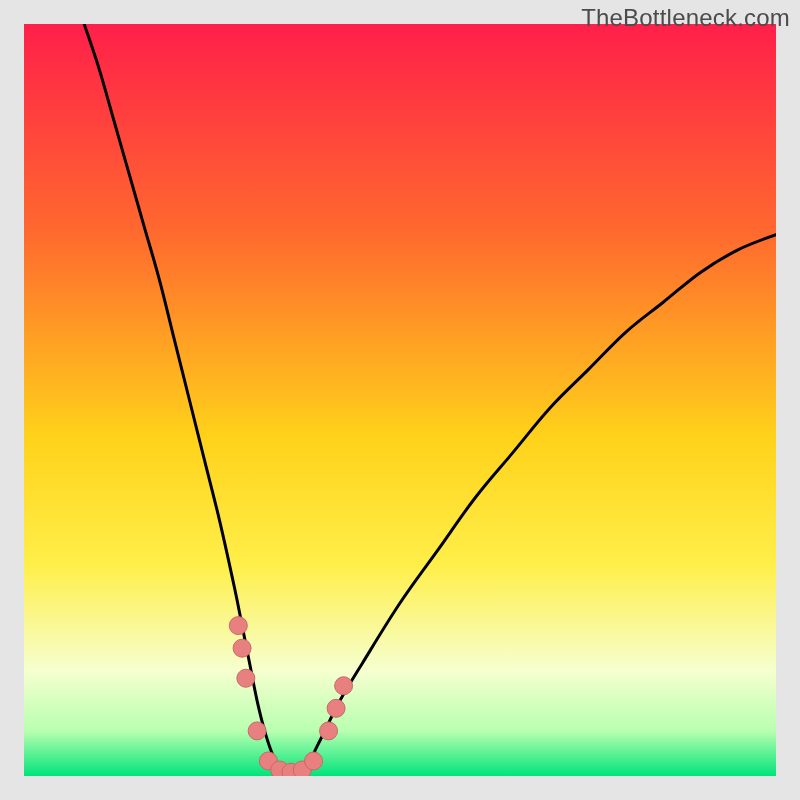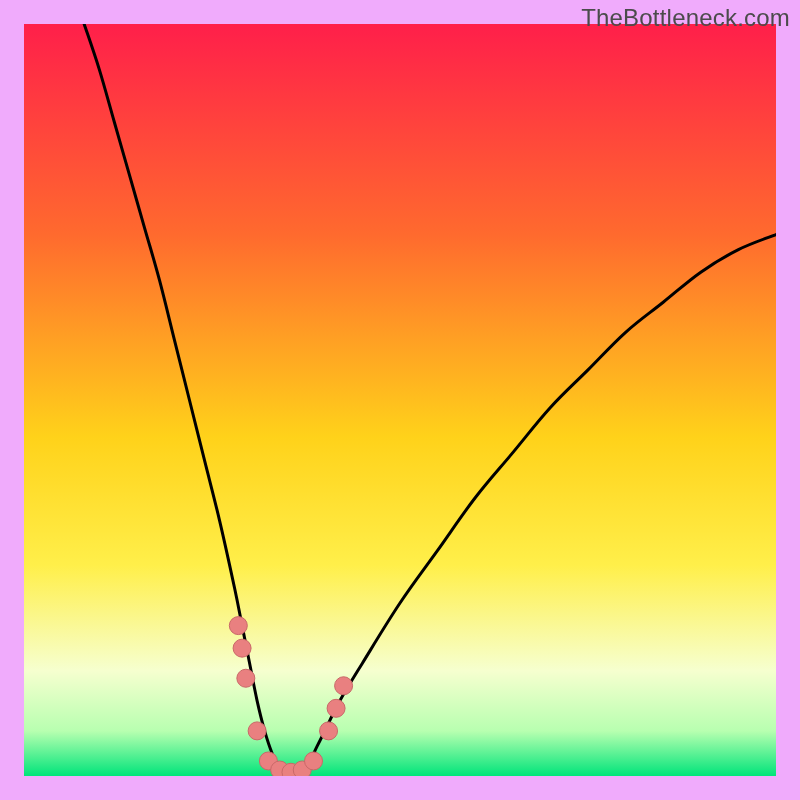--- a/index.html
+++ b/index.html
@@ -7,21 +7,21 @@
     padding: 0;
     width: 800px;
     height: 800px;
     overflow: hidden;
     background: #000;
     font-family: Arial, Helvetica, sans-serif;
   }
   .frame {
     position: absolute;
     inset: 0;
-    background: #f0abfc;
+    background: #e5e5e5;
   }
   .plot-area {
     position: absolute;
     left: 24px;
     top: 24px;
     width: 752px;
     height: 752px;
     overflow: hidden;
   }
   .watermark {

